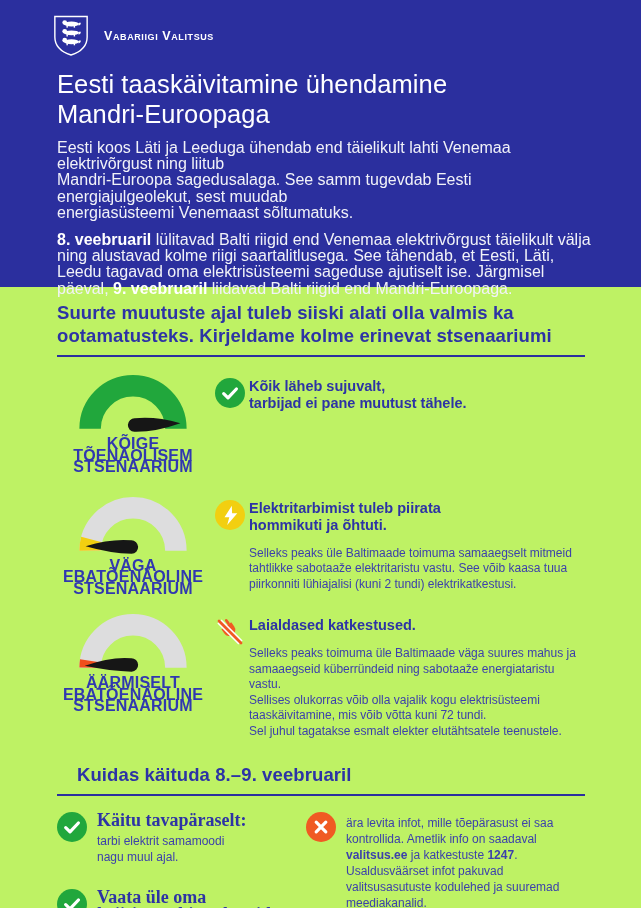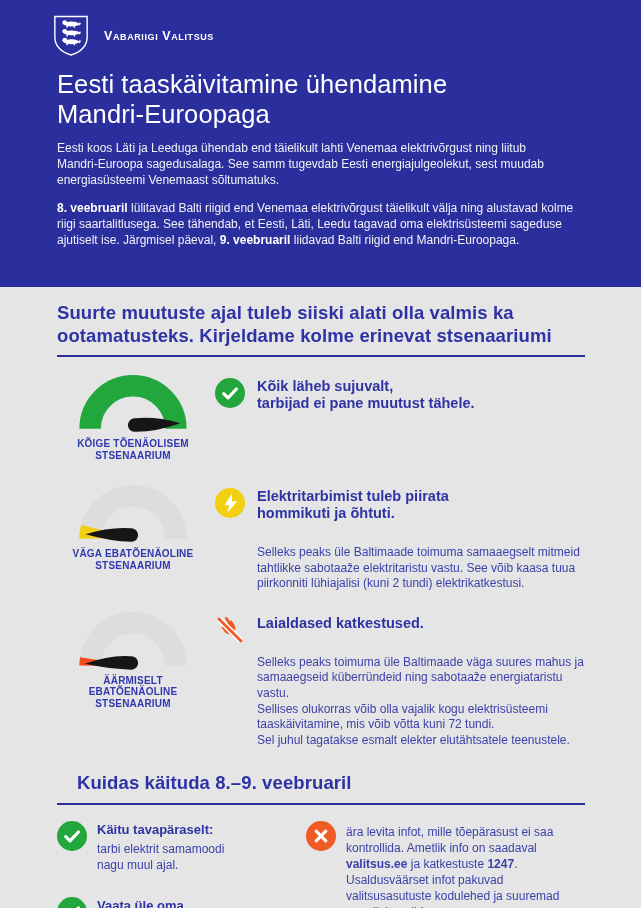--- a/index.html
+++ b/index.html
@@ -1,60 +1,60 @@
 <!DOCTYPE html>
 <html><head>
 <meta charset="utf-8">
 <style>
   html,body{margin:0;padding:0;background:#fff;}
   .page{
     width:641px;height:908px;overflow:hidden;position:relative;
-    font-family:"Liberation Sans", sans-serif;background:#e5e5e5;
+    font-family:"Liberation Sans", sans-serif;background:#bef264;
   }
   .ml{white-space:pre-line;}
   
   .hero{
     box-sizing:border-box;height:287px;background:#2B2F9E;color:#fff;
     padding:14px 30px 0 50px;
   }
   .logo-row{display:flex;align-items:center;gap:14px;margin-left:2px;}
   .logo-text{
     font-variant:small-caps;font-weight:600;font-size:12.5px;letter-spacing:.6px;color:#fff;
   }
   .hero h1{
     margin:11px 0 0 7px;font-size:25.5px;line-height:30px;font-weight:500;letter-spacing:.1px;color:#fff;
   }
   .hp{
-    margin:11px 16px 0 7px;font-size:12px;line-height:16.2px;color:#F1F2F8;max-width:556px;
+    margin:11px 16px 0 7px;font-size:16px;line-height:16.2px;color:#F1F2F8;max-width:556px;
   }
   .hp b{font-weight:700;color:#fff;}
   
   .white{padding:0 56px 0 57px;}
   .h2{
     margin:15px 0 0;font-size:18.5px;line-height:22.5px;font-weight:700;color:#2D33A5;letter-spacing:.1px;
   }
   .rule{border-top:2.5px solid #2B2F9E;margin-top:8px;}
   
   .scenario-row{display:grid;grid-template-columns:152px 1fr;column-gap:6px;}
   .r1{margin-top:18px;}
   .r2{margin-top:24px;}
   .r3{margin-top:20px;}
   .gauge-block{text-align:center;}
   .gauge-block svg{display:block;margin:0 auto;width:108px;height:59px;}
   .gauge-label{
-    margin-top:4px;font-size:10px;line-height:11.5px;font-weight:700;color:#3038B0;letter-spacing:.2px;
-  }
-  .scenario-content{display:flex;gap:12px;padding-top:3px;align-items:flex-start;}
+    margin-top:4px;font-size:16px;line-height:11.5px;font-weight:700;color:#3038B0;letter-spacing:.2px;
+  }
+  .scenario-content{display:flex;gap:4px;padding-top:3px;align-items:flex-start;}
   .icon-wrap{width:30px;flex-shrink:0;display:flex;justify-content:center;}
   .sc-title{font-size:14.5px;line-height:17px;font-weight:700;color:#2D33A5;}
-  .sc-body{margin:23px 0 0;font-size:12px;line-height:15.6px;color:#3C41AB;}
+  .sc-body{margin:12px 0 0;font-size:12px;line-height:15.6px;color:#3C41AB;}
   
   .howto-grid{display:grid;grid-template-columns:249px 1fr;margin-top:16px;}
   .howto-item{display:flex;gap:10px;align-items:flex-start;margin-bottom:24px;}
-  .hi-title{font-size:13px;line-height:17.5px;font-weight:700;color:#2D33A5;}
+  .hi-title{font-size:18px;line-height:17.5px;font-weight:700;color:#2D33A5;font-family:Liberation Serif, serif;}
   .hi-body{margin:3px 0 0;font-size:12px;line-height:16px;color:#3C41AB;max-width:272px;}
   .hi-body.narrow{max-width:264px;}
   .hi-body b{font-weight:700;}
 </style>
 </head>
 <body>
 
 <div class="page">
 
   <header class="hero">

